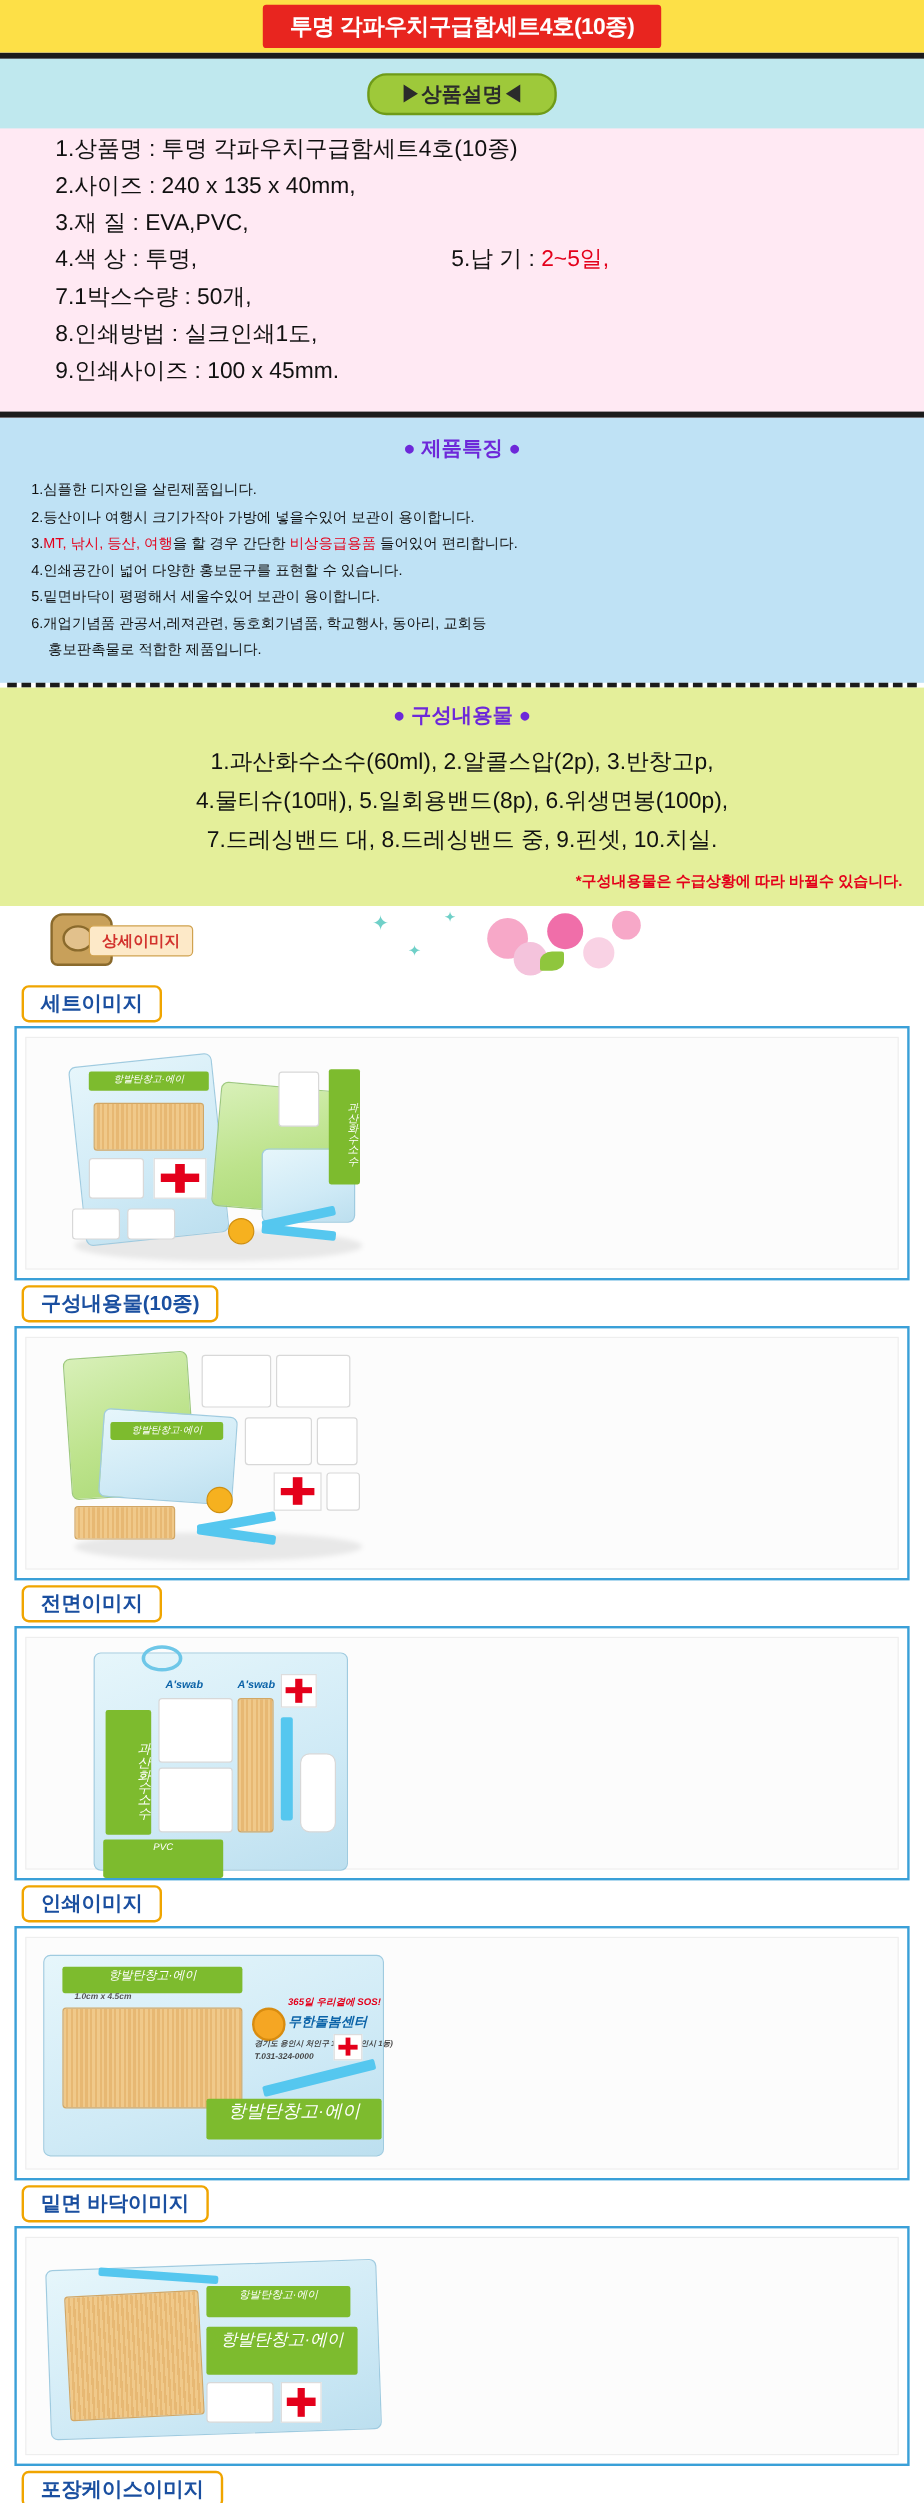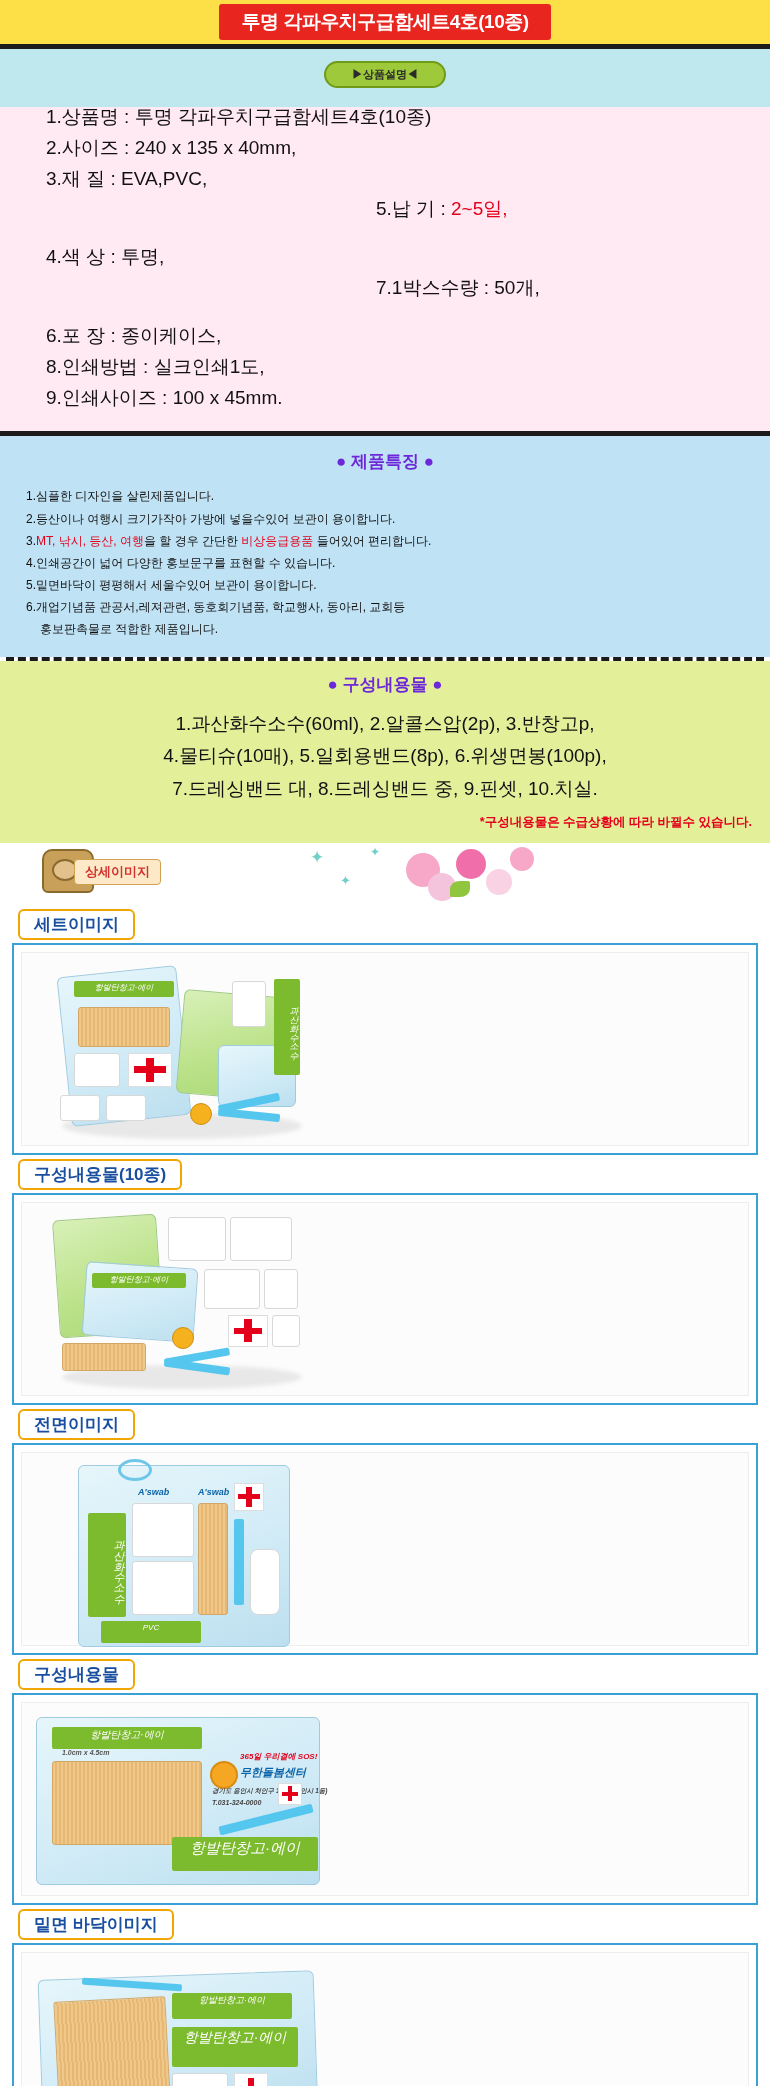--- a/index.html
+++ b/index.html
@@ -57,33 +57,33 @@
     display: flex;
     justify-content: center;
     margin-bottom: 12px;
   }
   .ribbon {
     background: #9ec93a;
     border: 2px solid #6f9b18;
     border-radius: 16px;
     color: #2b2b2b;
     font-weight: bold;
-    font-size: 11px;
+    font-size: 17px;
     padding: 4px 26px;
   }
   .desc-body {
     position: relative;
     z-index: 2;
     padding: 2px 46px 0 46px;
     font-size: 19px;
     line-height: 1.62;
     color: #111;
   }
   .desc-row { display: flex; }
-  .desc-col-a { width: 330px; margin-top: 48px; }
+  .desc-col-a { width: 330px; }
   .desc-col-b { flex: 1; }
   .red { color: #e4001b; }
 
   
   .sec-feat {
     background: #bfe2f5;
     padding: 14px 0 16px 0;
   }
   .sec-head {
     text-align: center;
@@ -321,21 +321,20 @@
       <div>1.상품명 : 투명 각파우치구급함세트4호(10종)</div>
       <div>2.사이즈 : 240 x 135 x 40mm,</div>
       <div>3.재   질 : EVA,PVC,</div>
       <div class="desc-row">
         <div class="desc-col-a">4.색   상 : 투명,</div>
         <div class="desc-col-b">
           <span>5.납   기 : </span><span class="red">2~5일,</span>
         </div>
       </div>
       <div class="desc-row">
-        <div class="desc-col-a">6.포   장 : 종이케이스,</div>
         <div class="desc-col-b">7.1박스수량 : 50개,</div>
       </div>
       <div>8.인쇄방법 : 실크인쇄1도,</div>
       <div>9.인쇄사이즈 : 100 x 45mm.</div>
     </div>
   </div>
 
   <div class="sec-feat">
     <div class="sec-head">● 제품특징 ●</div>
     <div class="feat-list">
@@ -436,27 +435,27 @@
             <i style="position:absolute; left:96px; top:6px; width:34px; height:22px; border:3px solid #6ec7e8; border-radius:50%; background:transparent;"></i>
             <i class="green-label" style="left:66px; top:60px; width:38px; height:104px; writing-mode:vertical-rl; font-size:11px;">과산화수소수</i>
             <i class="white-pack" style="left:110px; top:50px; width:62px; height:54px;"></i>
             <i class="white-pack" style="left:110px; top:108px; width:62px; height:54px;"></i>
             <i class="blue-text" style="left:116px; top:34px;">A'swab</i>
             <i class="blue-text" style="left:176px; top:34px;">A'swab</i>
             <i class="swab" style="left:176px; top:50px; width:30px; height:112px;"></i>
             <i class="redcross" style="left:212px; top:30px; width:30px; height:28px;"></i>
             <i class="tweezer" style="left:212px; top:66px; width:10px; height:86px;"></i>
             <i class="white-pack" style="left:228px; top:96px; width:30px; height:66px; border-radius:8px;"></i>
-            <i class="green-label" style="left:79px; top:168px; width:100px; height:22px;">PVC</i>
+            <i class="green-label" style="left:64px; top:168px; width:100px; height:32px;">PVC</i>
           </div>
         </div>
       </div>
 
       <div class="cell">
-        <div class="cell-label">구성내용물</div>
+        <div class="cell-label">인쇄이미지</div>
         <div class="photo tall">
           <div class="photo-inner">
             <i class="pouchblue" style="left:14px; top:14px; width:284px; height:168px;"></i>
             <i class="green-label" style="left:30px; top:24px; width:150px; height:22px; font-size:10px;">항발탄창고·에이</i>
             <i class="swab" style="left:30px; top:58px; width:150px; height:84px;"></i>
             <i style="position:absolute; left:188px; top:58px; width:28px; height:28px; border-radius:50%; background:#f5a623; border:2px solid #d88c10;"></i>
             <i class="blue-text" style="left:218px; top:48px; font-size:8px; color:#e4001b;">365일 우리곁에 SOS!</i>
             <i class="blue-text" style="left:218px; top:62px; font-size:11px;">무한돌봄센터</i>
             <i class="blue-text" style="left:190px; top:84px; font-size:6.5px; color:#444;">경기도 용인시 처인구 1159 (용인시 1동)</i>
             <i class="blue-text" style="left:190px; top:96px; font-size:7px; color:#444;">T.031-324-0000</i>

